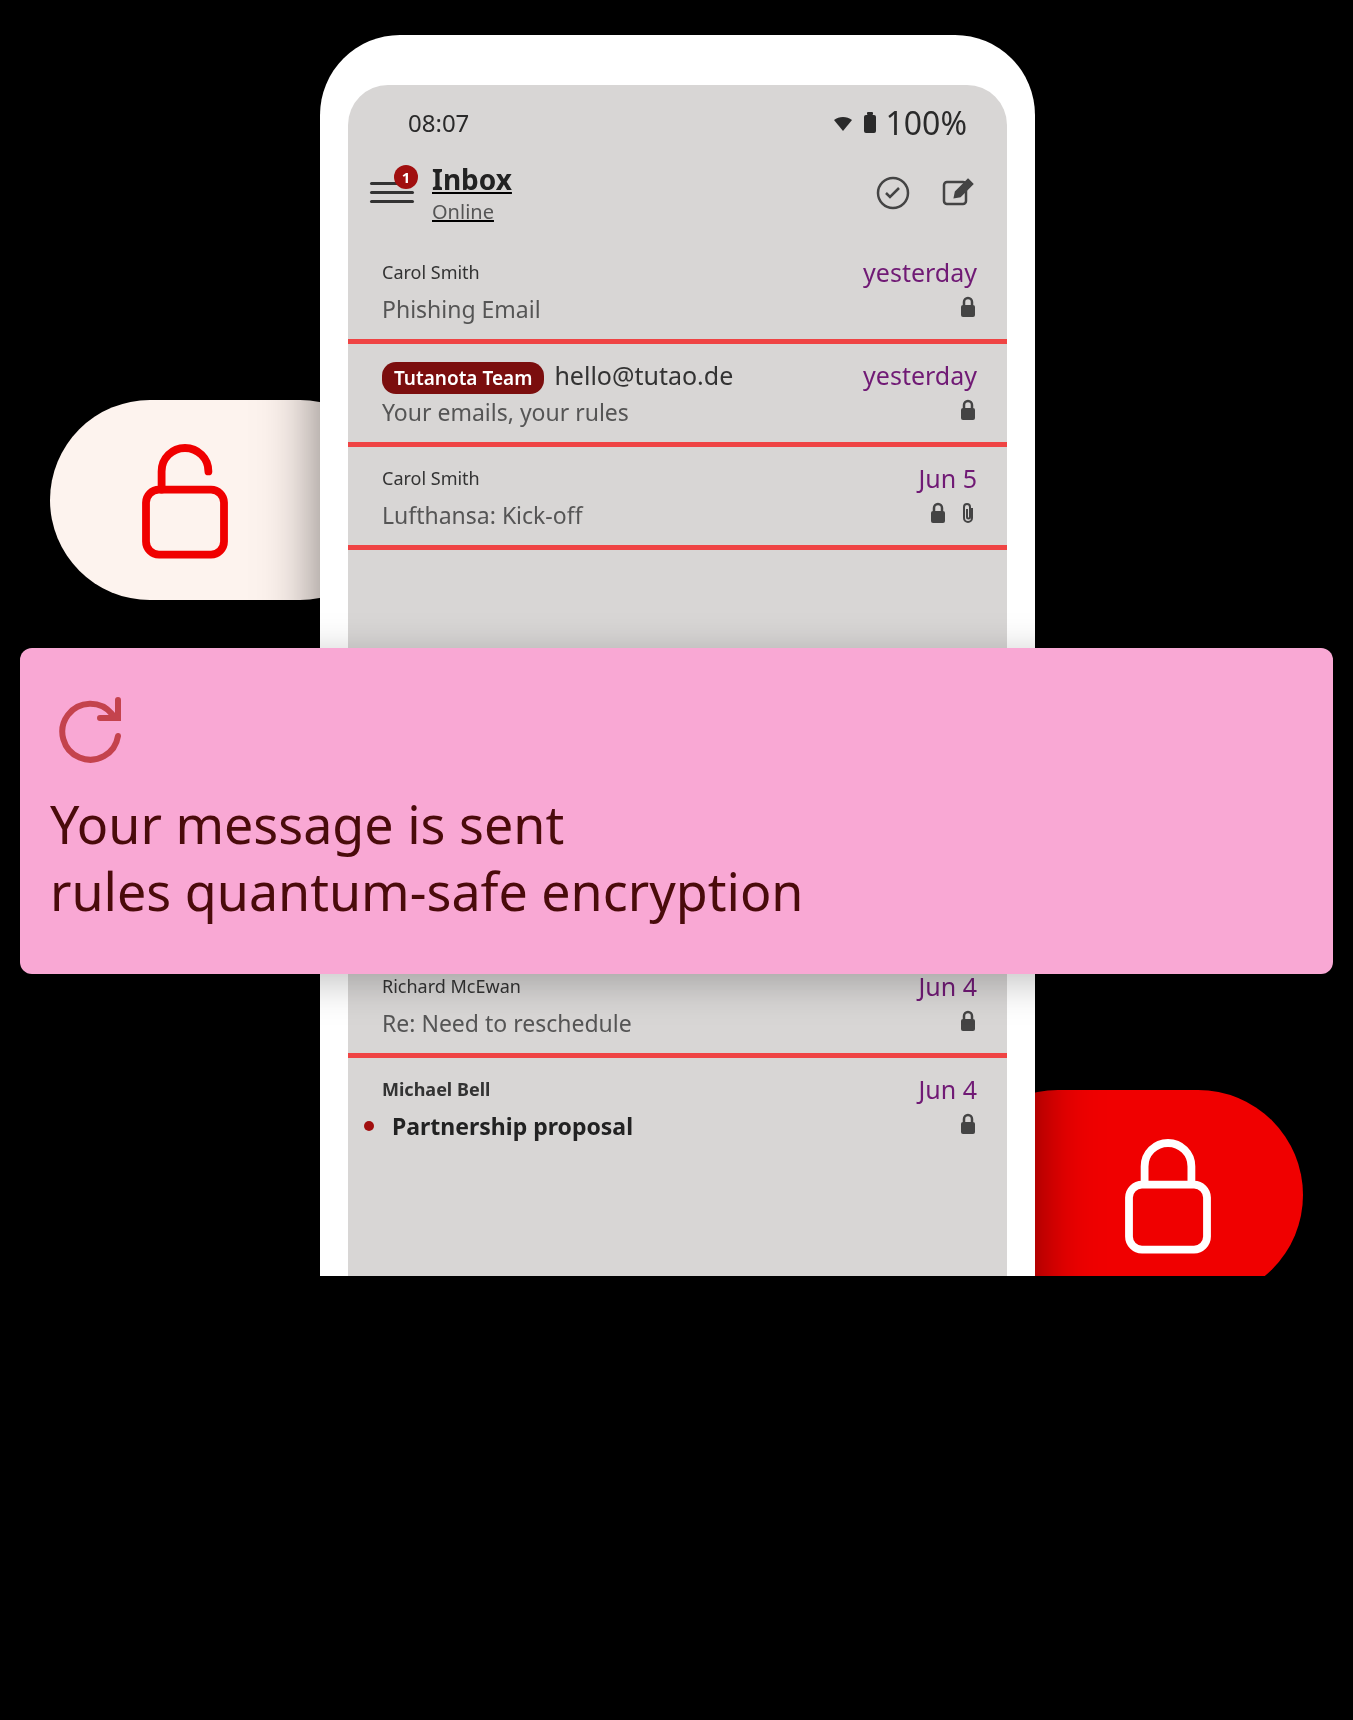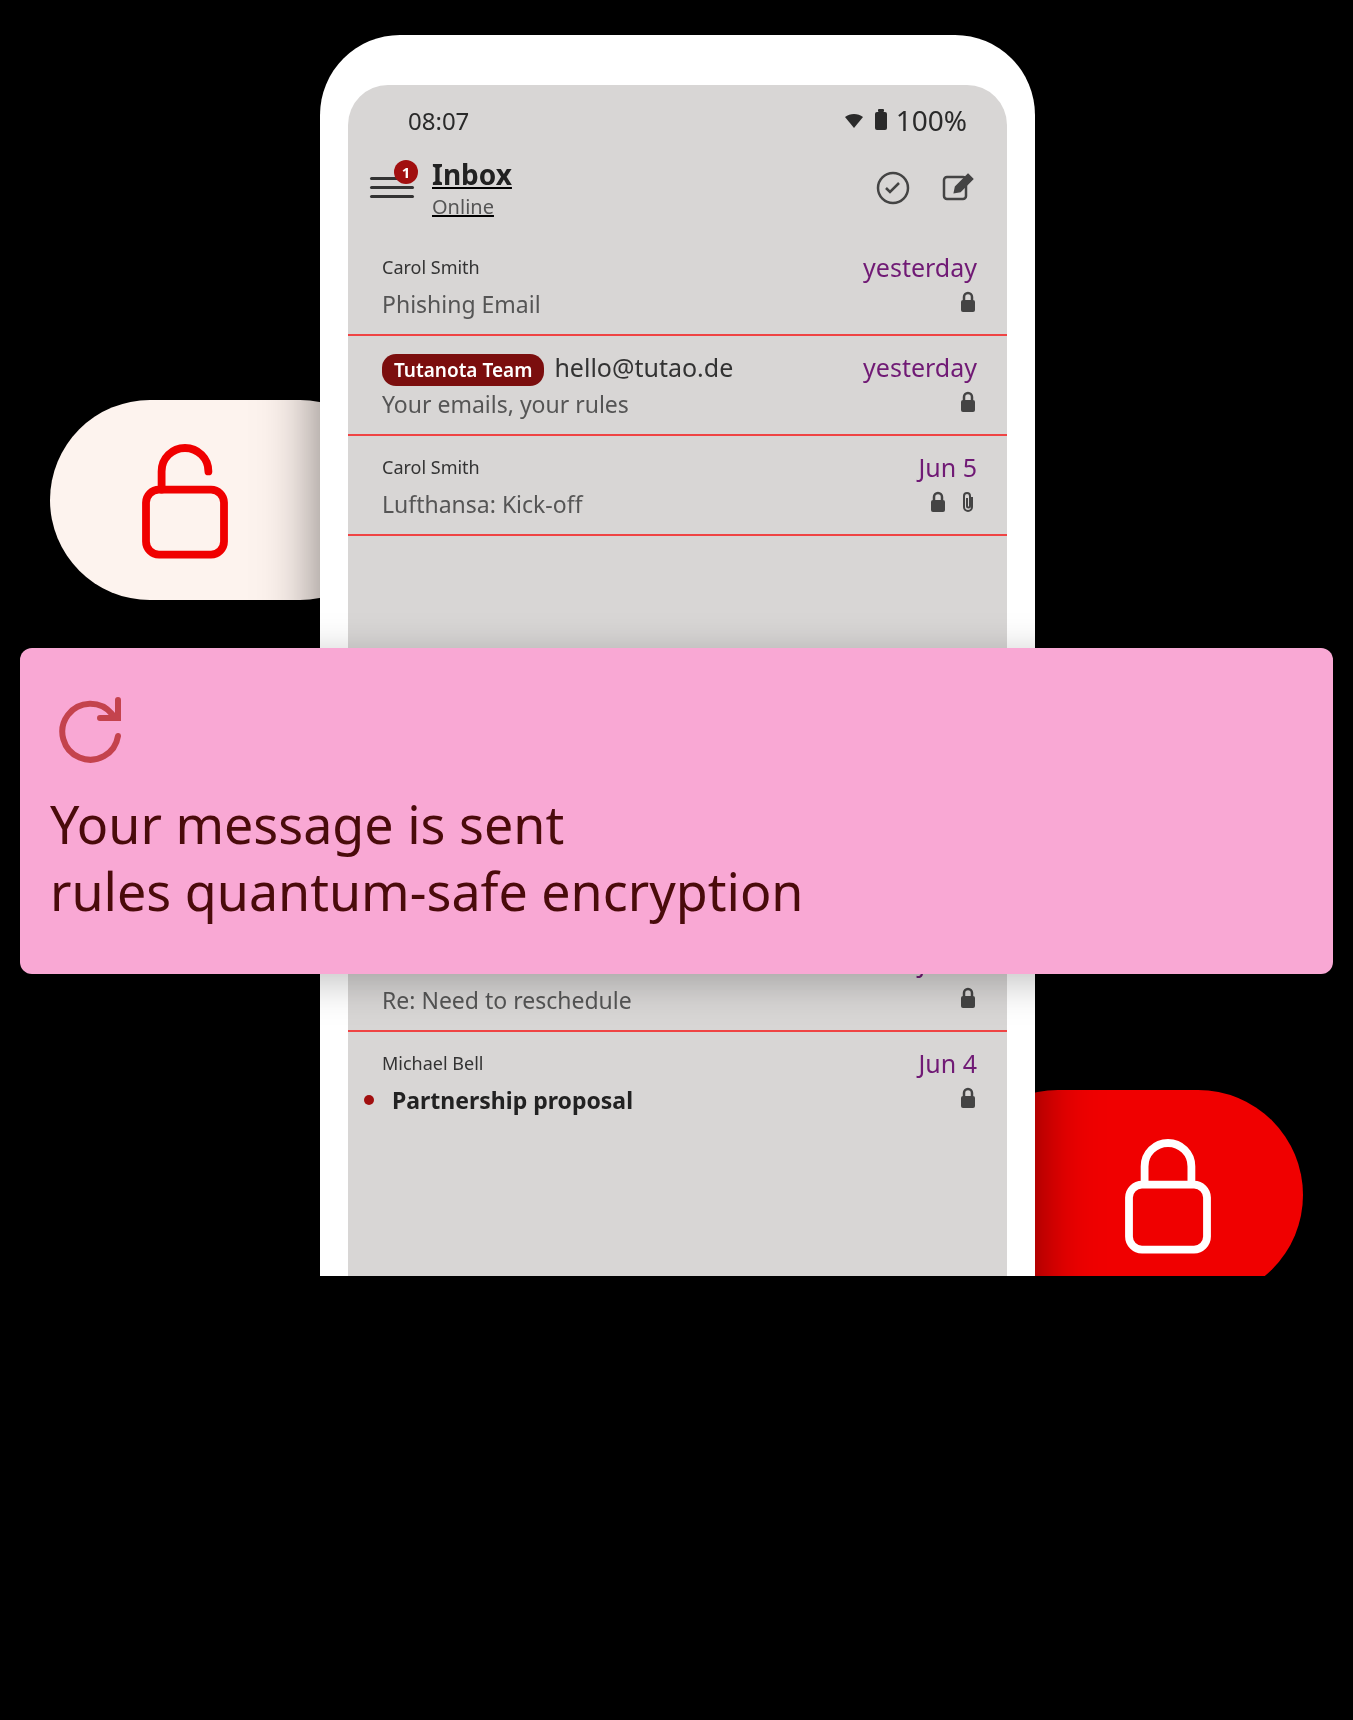--- a/index.html
+++ b/index.html
@@ -2,36 +2,36 @@
 <html><head>
 <meta charset="utf-8">
 <style>
   html,body{margin:0;padding:0;background:#000;font-family:system-ui,-apple-system,Roboto,Arial,sans-serif;}
   .stage{position:relative;width:1353px;height:1276px;}
   .left-bubble{position:absolute;left:50px;top:400px;width:350px;height:200px;background:#fdf3ee;border-radius:100px;display:flex;align-items:center;padding-left:80px;box-sizing:border-box;}
   .right-bubble{position:absolute;right:50px;top:1090px;width:350px;height:210px;background:#f00000;border-radius:105px;display:flex;align-items:center;justify-content:flex-end;padding-right:80px;box-sizing:border-box;}
   .phone{position:absolute;left:320px;top:35px;width:715px;height:1560px;background:#fff;border-radius:80px;box-shadow:0 20px 60px rgba(0,0,0,0.5);}
   .screen{position:absolute;left:28px;right:28px;top:50px;bottom:45px;background:#d8d6d5;border-radius:40px;overflow:hidden;display:flex;flex-direction:column;}
   .statusbar{display:flex;align-items:center;justify-content:space-between;padding:16px 40px 10px 60px;font-size:24px;color:#2a2a2a;}
-  .status-right{display:flex;align-items:center;gap:8px;font-size:28px;}
+  .status-right{display:flex;align-items:center;gap:8px;font-size:32px;}
   .appheader{display:flex;align-items:center;padding:6px 30px 16px 22px;}
   .menu-wrap{position:relative;width:44px;height:44px;display:flex;flex-direction:column;justify-content:center;gap:6px;}
   .menu-line{height:3px;background:#333;border-radius:2px;}
   .badge{position:absolute;top:-6px;right:-4px;width:24px;height:24px;background:#a10f0f;color:#fff;border-radius:50%;font-size:15px;font-weight:700;display:flex;align-items:center;justify-content:center;}
   .header-titles{flex:1;margin-left:18px;text-decoration:underline;}
   .inbox-title{font-size:28px;font-weight:700;color:#222;}
   .online{font-size:20px;color:#555;}
   .hdr-actions{display:flex;gap:24px;}
   .icon-btn{width:40px;height:40px;display:flex;align-items:center;justify-content:center;}
   .list{flex:1;overflow:hidden;}
-  .row{padding:14px 30px 14px 34px;border-top:2px solid #ef4444;position:relative;}
+  .row{padding:14px 30px 14px 34px;border-top:5px solid #ef4444;position:relative;}
   .row:first-child{border-top:none;}
   .row-top{display:flex;align-items:center;justify-content:space-between;}
   .sender{font-size:18px;color:#333;}
-  .sender.bold{font-weight:400;}
+  .sender.bold{font-weight:700;}
   .date{font-size:25px;color:#701a75;}
   .row-bottom{display:flex;align-items:center;justify-content:space-between;margin-top:4px;text-align:right;}
   .subject{font-size:23px;color:#555;display:flex;align-items:center;gap:10px;}
   .subject.bold{font-weight:700;color:#222;}
   .dot{width:10px;height:10px;background:#a10f0f;border-radius:50%;flex:none;margin-left:-18px;margin-right:8px;}
   .icons-right{display:flex;gap:12px;align-items:center;}
   .tag{background:#7b0e0e;color:#fff;font-size:19px;font-weight:600;padding:3px 12px;border-radius:14px;margin-right:10px;}
   .emailaddr{font-size:25px;color:#333;}
   .bottomnav{display:flex;justify-content:space-around;align-items:center;padding:14px 20px 10px 20px;border-top:1px solid #c5c3c2;}
   .nav-item{width:44px;height:44px;display:flex;align-items:center;justify-content:center;}

